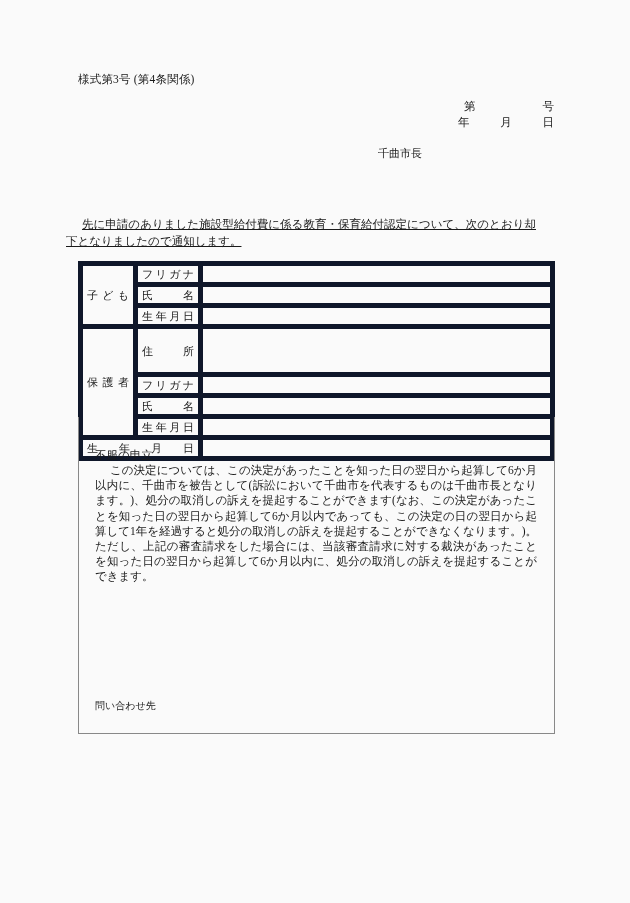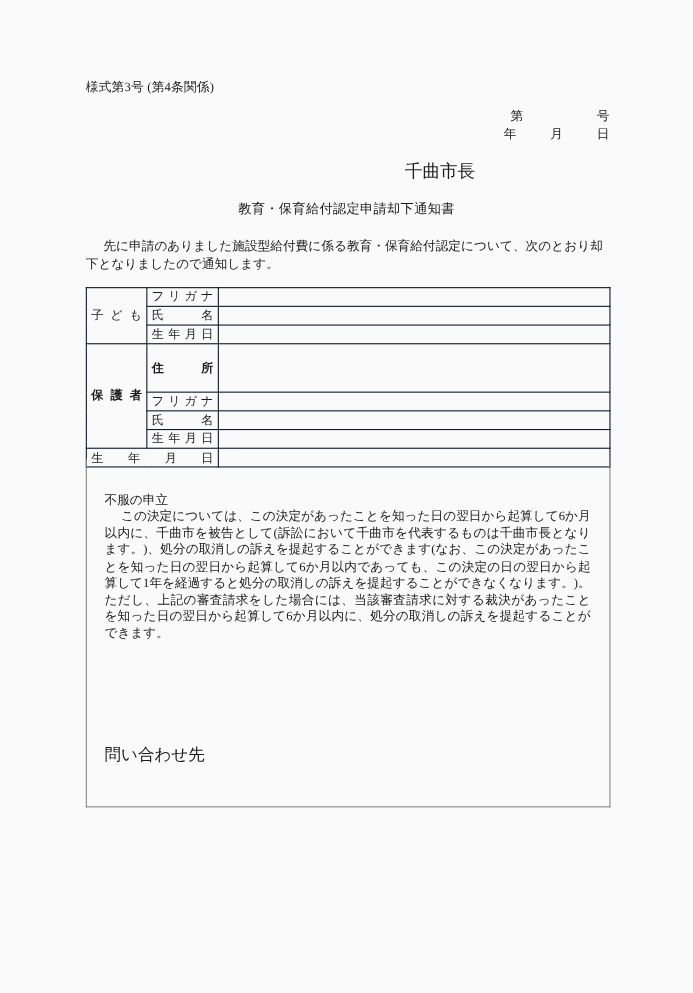--- a/index.html
+++ b/index.html
@@ -60,60 +60,61 @@
     padding-right: 6px;
     padding-left: 8px;
   }
 
   .issuer {
     position: absolute;
     left: 0;
     top: 146px;
     width: 630px;
     text-align: center;
-    font-size: 16px;
+    font-size: 11px;
     padding-left: 170px;
     box-sizing: border-box;
     white-space: nowrap;
   }
 
   .doc-title {
     position: absolute;
     left: 0;
     top: 182px;
     width: 630px;
     text-align: center;
     font-size: 12px;
     letter-spacing: 0.3px;
     white-space: nowrap;
   }
 
   .intro {
     position: absolute;
-    left: 78px;
+    left: 66px;
     top: 216px;
     width: 470px;
     font-size: 11.5px;
     line-height: 17px;
     text-indent: 16px;
     text-align: justify;
+    text-decoration: underline;
   }
 
   
   .form-table {
     position: absolute;
     left: 78px;
     top: 261px;
     width: 477px;
     border-collapse: collapse;
     table-layout: fixed;
     font-size: 11px;
   }
   .form-table td {
-    border: 1px solid #0f172a;
+    border: 5px solid #0f172a;
     padding: 0 4px;
     height: 16px;
     vertical-align: middle;
     background: transparent;
   }
   .col-cat  { width: 55px; }
   .col-lab  { width: 65px; }
 
   .cat-cell,
   .lab-cell {
@@ -125,21 +126,21 @@
     line-height: 14px;
   }
   .cat-cell { text-align: center; }
   .cat-cell > span,
   .lab-cell > span {
     display: block;
     text-align: justify;
     text-align-last: justify;
     text-justify: inter-character;
   }
-  .tall-row td { height: 43px; font-weight: bold; }
+  .tall-row td { height: 43px; }
   .value-cell { background: transparent; }
   .merged-label {
     text-align: justify;
     text-align-last: justify;
     text-justify: inter-character;
   }
 
   
   .notes-box {
     position: absolute;
@@ -171,22 +172,22 @@
     font-size: 11.5px;
     line-height: 15.2px;
     text-indent: 15px;
     text-align: justify;
     margin: 0;
   }
 
   .contact-label {
     position: absolute;
     left: 16px;
-    top: 260px;
-    font-size: 15px;
+    top: 282px;
+    font-size: 10px;
     white-space: nowrap;
   }
 </style>
 </head>
 <body>
 
 <div class="page">
 
   <div class="form-no">様式第3号 (第4条関係)</div>
 
@@ -197,21 +198,20 @@
     </div>
     <div class="date-row">
       <span>年</span>
       <span>月</span>
       <span>日</span>
     </div>
   </div>
 
   <div class="issuer">千曲市長</div>
 
-  <div class="doc-title">教育・保育給付認定申請却下通知書</div>
 
   <div class="intro">先に申請のありました施設型給付費に係る教育・保育給付認定について、次のとおり却下となりましたので通知します。</div>
 
   <table class="form-table">
     <colgroup>
       <col class="col-cat">
       <col class="col-lab">
       <col>
     </colgroup>
     <tbody>

